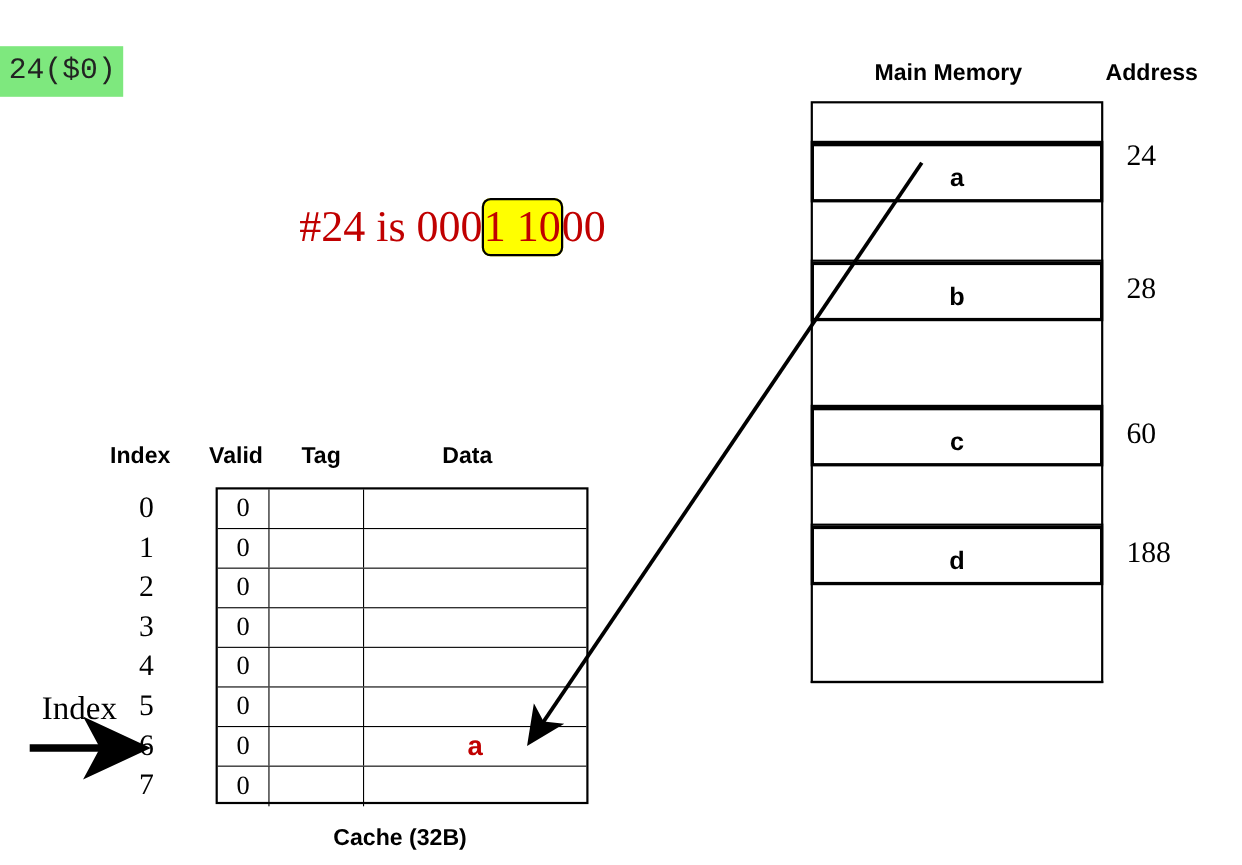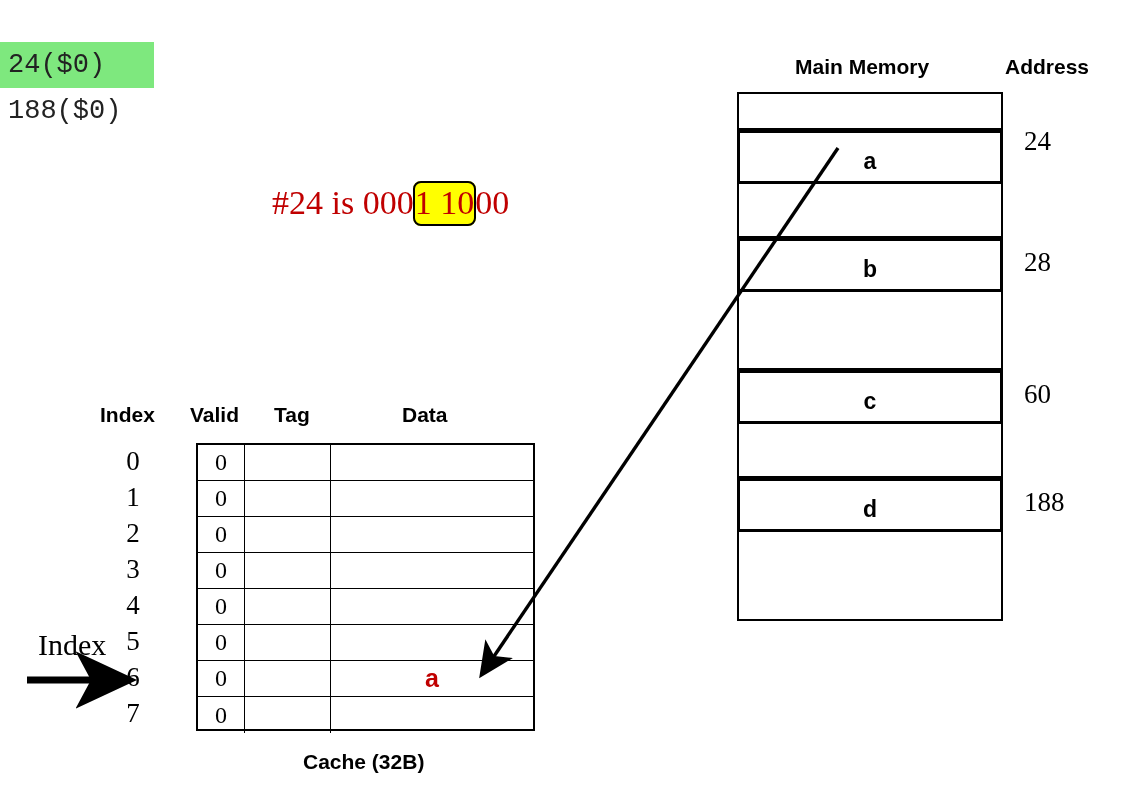--- a/index.html
+++ b/index.html
@@ -8,28 +8,28 @@
     font-family:"Liberation Sans", sans-serif;overflow:hidden;
   }
   .abs{position:absolute;}
 
   
   #addr-list{left:0px;top:42px;width:420px;}
   .addr-item{
     font-family:"Liberation Mono", monospace;
     font-size:27px;color:#222;line-height:46px;height:46px;
     padding-left:8px;box-sizing:border-box;white-space:pre;
-    display:block;width:154px;
+    display:block;width:112px;
   }
   .addr-item.hl{background:#7ee87e;}
 
   
   #binary-note{
     left:272px;top:186px;font-family:"Liberation Serif", serif;
-    font-size:34px;color:#c00000;white-space:pre;line-height:1;
+    font-size:40px;color:#c00000;white-space:pre;line-height:1;
   }
   #binary-note .hl-box{
     background:#ffff00;border:2px solid #000;border-radius:8px;
     padding:1px 0px 3px 0px;margin:0 -1px;
   }
 
   
   .hdr-bold{font-weight:bold;font-size:21px;color:#000;white-space:nowrap;}
 
   
@@ -75,21 +75,20 @@
   #mem-caption{left:795px;top:55px;}
   #addr-caption{left:1005px;top:55px;}
   svg.overlay{position:absolute;left:0;top:0;width:1129px;height:786px;
     pointer-events:none;}
 </style>
 </head>
 <body>
 
 <div class="abs" id="addr-list">
     <div class="addr-item hl">24($0)</div>
-    <div class="addr-item">188($0)</div>
   </div>
 
 <div class="abs" id="binary-note"><span>#24 is 000</span><span class="hl-box">1 10</span><span>00</span></div>
 
 <div class="abs hdr-bold" id="mem-caption">Main Memory</div>
 <div class="abs hdr-bold" id="addr-caption">Address</div>
 
 <div class="abs" id="mem-table">
     <div class="mem-row" style="top: 0px; height: 36px;"></div>
     <div class="mem-row thick" style="top: 36px; height: 54px;">

